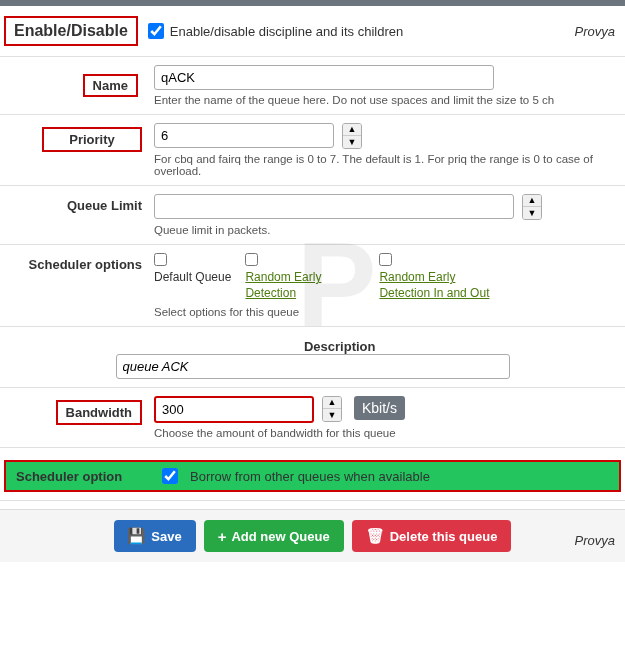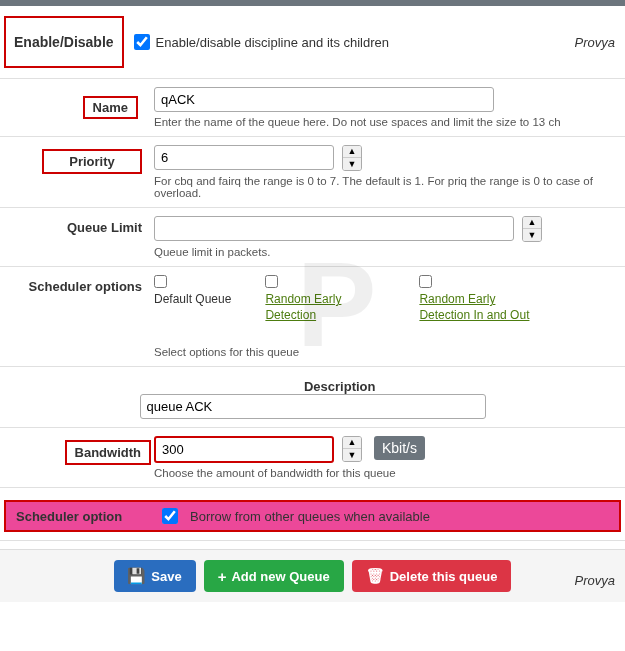--- a/index.html
+++ b/index.html
@@ -92,23 +92,23 @@
       justify-content: center;
       line-height: 1;
       border-bottom: 1px solid #ccc;
     }
     .spinner-btn:last-child { border-bottom: none; }
     .queue-limit-input {
       width: 360px;
     }
     .scheduler-checkboxes {
       display: flex;
-      gap: 34px;
-      align-items: flex-start;
-      margin-bottom: 19px;
+      gap: 14px;
+      align-items: flex-start;
+      margin-bottom: 1px;
     }
     .check-item {
       display: flex;
       flex-direction: column;
       align-items: flex-start;
       gap: 2px;
     }
     .check-item input[type="checkbox"] {
       margin-bottom: 2px;
     }
@@ -116,24 +116,25 @@
       font-size: 12px;
       color: #333;
       max-width: 120px;
       line-height: 1.3;
     }
     .check-label.blue {
       color: #4d7c0f;
       text-decoration: underline;
     }
     .description-input {
-      width: 346px;
+      width: 394px;
+      font-style: italic;
     }
     .bandwidth-input {
-      width: 180px;
+      width: 160px;
       border: 2px solid #c00 !important;
     }
     .bandwidth-label-box {
       border: 2px solid #c00;
       padding: 3px 8px;
       font-weight: bold;
       background: #fff;
     }
     .kbit-badge {
       background: #6c757d;
@@ -144,21 +145,21 @@
       margin-left: 6px;
       white-space: nowrap;
     }
     .scheduler-option-row {
       border: 2px solid #c00;
       padding: 6px 10px;
       display: flex;
       align-items: center;
       gap: 6px;
       margin: 4px 0;
-      background: #ec4899;
+      background: #22c55e;
     }
     .scheduler-option-label {
       font-weight: bold;
       min-width: 140px;
     }
     .bottom-bar {
       display: flex;
       justify-content: center;
       gap: 8px;
       padding: 10px;
@@ -183,24 +184,24 @@
     .btn-delete { background: #dc3545; }
     .enable-row {
       display: flex;
       align-items: center;
       padding: 10px 4px;
       border-bottom: 1px solid #e0e0e0;
       position: relative;
     }
     .enable-label-box {
       border: 2px solid #c00;
-      padding: 16px 8px;
+      padding: 4px 8px;
       font-weight: bold;
       margin-right: 10px;
-      font-size: 14px;
+      font-size: 16px;
     }
     .watermark {
       position: absolute;
       top: 50%;
       left: 50%;
       transform: translate(-20%, -50%);
       opacity: 0.06;
       font-size: 120px;
       font-weight: bold;
       color: #000;
@@ -239,21 +240,21 @@
   </div>
 
   <div class="form-row" style="align-items:center;">
     <div style="width:150px; min-width:150px; display:flex; justify-content:flex-end; padding-right:12px;">
       <span class="name-label-box">Name</span>
     </div>
     <div class="content-col">
       <div class="inline-row">
         <input type="text" class="name-input" value="qACK" style="">
       </div>
-      <div class="hint-text">Enter the name of the queue here. Do not use spaces and limit the size to 13 ch</div>
+      <div class="hint-text">Enter the name of the queue here. Do not use spaces and limit the size to 5 ch</div>
     </div>
   </div>
 
   <div class="form-row" style="align-items:flex-start;">
     <div style="width:150px; min-width:150px; display:flex; justify-content:flex-end; padding-right:12px; padding-top:4px;">
       <span class="priority-row-label">Priority</span>
     </div>
     <div class="content-col">
       <div class="inline-row">
         <input type="text" class="priority-input" value="6" style="">
@@ -302,21 +303,21 @@
   </div>
 
   <div class="form-row" style="align-items:center;flex-direction:column;">
     <div class="label-col">Description</div>
     <div class="content-col">
       <input type="text" class="description-input" value="queue ACK" style="">
     </div>
   </div>
 
   <div class="bandwidth-row">
-    <div style="width:150px; min-width:150px; display:flex; justify-content:flex-end; padding-right:3px; padding-top:4px;">
+    <div style="width:150px; min-width:150px; display:flex; justify-content:flex-end; padding-right:12px; padding-top:4px;">
       <span class="bandwidth-label-box">Bandwidth</span>
     </div>
     <div class="content-col">
       <div class="inline-row">
         <input type="text" class="bandwidth-input" value="300" style="">
         <div class="spinner-wrap">
           <button class="spinner-btn">▲</button>
           <button class="spinner-btn">▼</button>
         </div>
         <span class="kbit-badge">Kbit/s</span>

